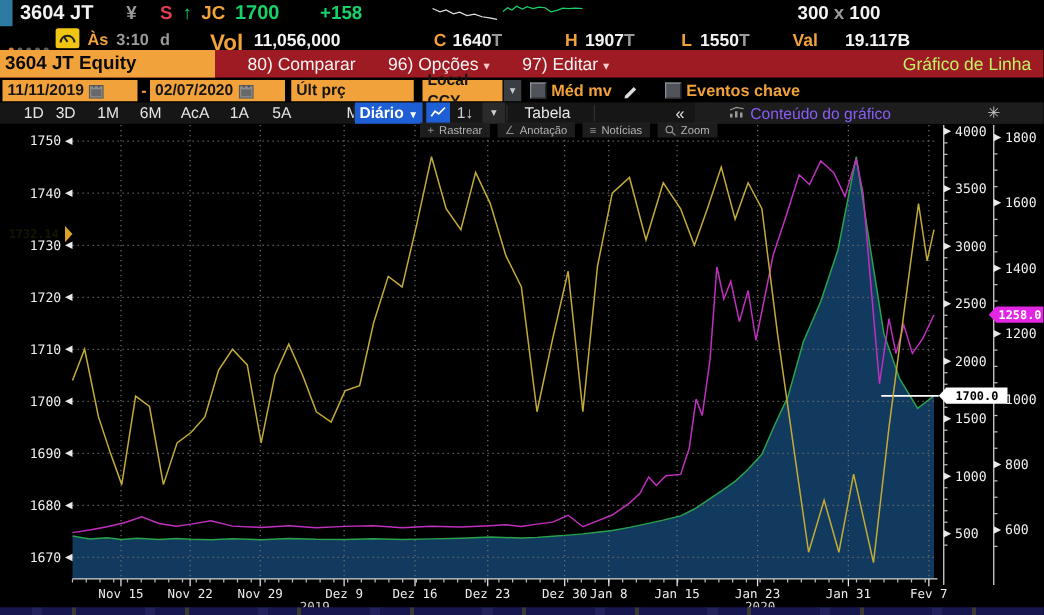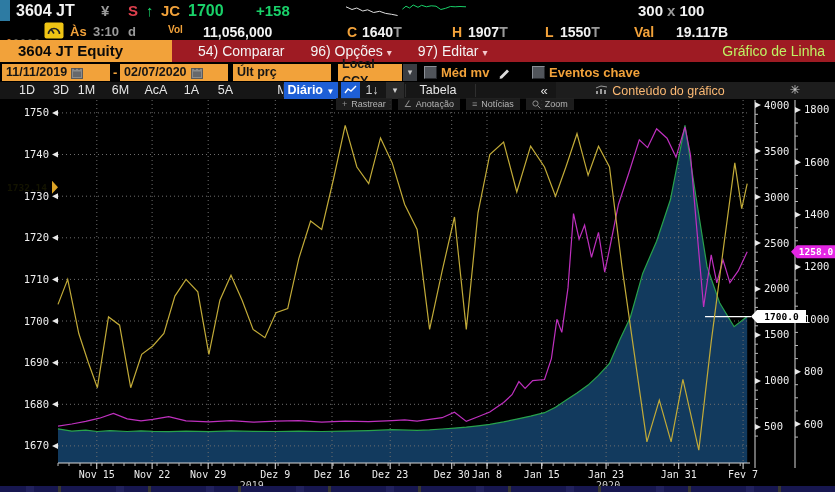--- a/index.html
+++ b/index.html
@@ -9,21 +9,21 @@
   
   .q{font-size:15px;font-weight:bold;white-space:nowrap;}
   .q2{font-size:13px;font-weight:bold;white-space:nowrap;}
   .or{color:#f2a23a;} .gr{color:#19d169;} .rd{color:#e0404e;} .gy{color:#9a9a9a;} .wh{color:#f2f2f2;}
   .tab-marker{left:0;top:0;width:10px;height:21px;background:#2d7ba3;}
   .dot{display:inline-block;width:4px;height:4px;border-radius:50%;background:#62625a;margin-right:3px;}
   .dot.on{background:#e08030;}
   
   .row3{position:absolute;top:40px;left:0;width:835px;height:22px;background:#9e1b23;display:flex;align-items:center;}
   .sec-box{width:172px;height:22px;line-height:22px;background:#f2a23a;color:#0a0a0a;
-           font-weight:bold;font-size:15px;padding-left:18px;box-sizing:border-box;}
+           font-weight:bold;font-size:15px;padding-left:4px;box-sizing:border-box;}
   .menu-item{color:#f4f4f4;font-size:14px;margin-left:26px;white-space:nowrap;cursor:default;}
   .menu-item .arr{font-size:10px;color:#f4c9cd;margin-left:4px;}
   .chart-type{margin-left:auto;margin-right:10px;font-size:14px;color:#bef264;}
   
   .fbox{position:absolute;top:64px;height:17px;background:#f2a23a;color:#151515;font-size:12.5px;
         font-weight:bold;line-height:17px;padding:0 4px;display:flex;align-items:center;gap:4px;box-sizing:border-box;}
   .flabel{position:absolute;top:64px;height:17px;line-height:17px;font-size:13px;color:#f2a23a;font-weight:bold;white-space:nowrap;}
   .chk{position:absolute;top:66px;width:11px;height:11px;background:#50545a;
        border-top:1px solid #8a8f96;border-left:1px solid #8a8f96;border-bottom:1px solid #26282c;border-right:1px solid #26282c;}
   .dd-btn{position:absolute;top:64px;width:14px;height:17px;background:#3a3d42;color:#c9c9c9;
@@ -64,34 +64,34 @@
 
   <span class="abs" style="left:7px;top:29px;"><i class="dot on"></i><i class="dot"></i><i class="dot"></i><i class="dot"></i><i class="dot"></i></span>
   <svg class="abs" style="left:44px;top:22px;" width="20" height="17">
     <rect x="0.5" y="0.5" width="19" height="16" rx="2" fill="#f0c514"></rect>
     <path d="M4.5 12 A 5.5 5.5 0 1 1 15.5 12" fill="none" stroke="#222" stroke-width="1.6"></path>
     <line x1="10" y1="11.5" x2="6.8" y2="6.8" stroke="#222" stroke-width="1.6"></line>
   </svg>
   <span class="abs q2 or" style="left:70px;top:24px;">Às</span>
   <span class="abs q2 gy" style="left:93px;top:24px;">3:10</span>
   <span class="abs q2 gy" style="left:128px;top:24px;">d</span>
-  <span class="abs q2 or" style="left:168px;top:24px;font-size:10px;">Vol</span>
+  <span class="abs q2 or" style="left:168px;top:24px;font-size:18px;">Vol</span>
   <span class="abs q2 wh" style="left:203px;top:24px;font-size:14px;">11,056,000</span>
   <span class="abs q2 or" style="left:347px;top:24px;font-size:14px;">C</span>
   <span class="abs q2" style="left:362px;top:24px;font-size:14px;"><span class="wh">1640</span><span class="gy">T</span></span>
   <span class="abs q2 or" style="left:452px;top:24px;font-size:14px;">H</span>
   <span class="abs q2" style="left:468px;top:24px;font-size:14px;"><span class="wh">1907</span><span class="gy">T</span></span>
   <span class="abs q2 or" style="left:545px;top:24px;font-size:14px;">L</span>
   <span class="abs q2" style="left:560px;top:24px;font-size:14px;"><span class="wh">1550</span><span class="gy">T</span></span>
   <span class="abs q2 or" style="left:634px;top:24px;font-size:14px;">Val</span>
   <span class="abs q2 wh" style="left:676px;top:24px;font-size:14px;">19.117B</span>
 
   <div class="row3">
     <div class="sec-box">3604 JT Equity</div>
-    <span class="menu-item"><span>54)</span> <span>Comparar</span></span>
+    <span class="menu-item"><span>80)</span> <span>Comparar</span></span>
     <span class="menu-item"><span>96)</span> <span>Opções</span><span class="arr">▾</span></span>
     <span class="menu-item"><span>97)</span> <span>Editar</span><span class="arr">▾</span></span>
     <span class="chart-type">Gráfico de Linha</span>
   </div>
 
   <div class="fbox" style="left:2px;width:108px;">
     <span>11/11/2019</span>
     <svg width="12" height="12">
         <rect x="0.5" y="1.5" width="11" height="10" fill="#8c8c8c" stroke="#5a5a5a"></rect>
         <rect x="2" y="4.5" width="8" height="5.5" fill="#66686c"></rect>
@@ -120,39 +120,39 @@
   <span class="flabel" style="left:441px;">Méd mv</span>
   <svg class="abs" style="left:498px;top:66px;" width="13" height="13">
       <path d="M2 10.5 L9 3.5 L11 5.5 L4 12.5 L1.6 12.7 Z" fill="#dcdcdc"></path>
     </svg>
   <div class="chk" style="left:532px;"></div>
   <span class="flabel" style="left:549px;">Eventos chave</span>
 
   <div class="row5">
     <div class="rpanel"></div>
     <span class="rtab" style="left:2px;width:33px;text-align:right;">1D</span>
-    <span class="rtab" style="left:36px;width:33px;text-align:right;">3D</span>
+    <span class="rtab" style="left:36px;width:33px;">3D</span>
     <span class="rtab" style="left:70px;width:33px;">1M</span>
     <span class="rtab" style="left:104px;width:33px;">6M</span>
     <span class="rtab" style="left:138px;width:36px;">AcA</span>
     <span class="rtab" style="left:175px;width:33px;">1A</span>
     <span class="rtab" style="left:209px;width:33px;">5A</span>
     <span class="rtab" style="left:243px;width:38px;margin-left:27px;">Máx</span>
     <span class="rtab bluebox" style="left:284px;width:54px;"><span>Diário</span> <span style="font-size:8px;">▼</span></span>
     <span class="rtab bluebox" style="left:341px;width:19px;"><svg width="13" height="10" style="margin-top:3px;">
           <polyline points="1,8 4,4 7,6 12,1" fill="none" stroke="#fff" stroke-width="1.4"></polyline>
         </svg></span>
     <span class="rtab" style="left:362px;width:20px;color:#cfcfcf;">1↓</span>
     <span class="rtab" style="left:386px;width:18px;background:#2a2a2a;color:#cfcfcf;font-size:9px;"><span>▾</span></span>
     <span class="rtab" style="left:408px;width:60px;">Tabela</span>
     <span class="sep" style="left:283px;"></span>
       <span class="sep" style="left:405px;"></span>
       <span class="sep" style="left:475px;"></span>
     <span class="rtab" style="left:534px;width:20px;font-size:13px;color:#e0e0e0;">«</span>
-    <span class="rtab" style="left:580px;width:160px;color:#fdba74;"><svg width="13" height="10" style="margin-top:3px;margin-right:4px;">
+    <span class="rtab" style="left:568px;width:160px;color:#8b5cf6;"><svg width="13" height="10" style="margin-top:3px;margin-right:4px;">
           <rect x="1" y="6" width="2" height="3" fill="#9a9a9a"></rect>
           <rect x="5" y="4" width="2" height="5" fill="#9a9a9a"></rect>
           <rect x="9" y="5" width="2" height="4" fill="#9a9a9a"></rect>
           <polyline points="1,3 6,1 12,2" fill="none" stroke="#9a9a9a" stroke-width="1"></polyline>
         </svg><span>Conteúdo do gráfico</span></span>
     <span class="rtab" style="left:786px;width:18px;color:#c9c9c9;">✳</span>
   </div>
 
   <div class="overlay-tools">
     <span class="otool">

